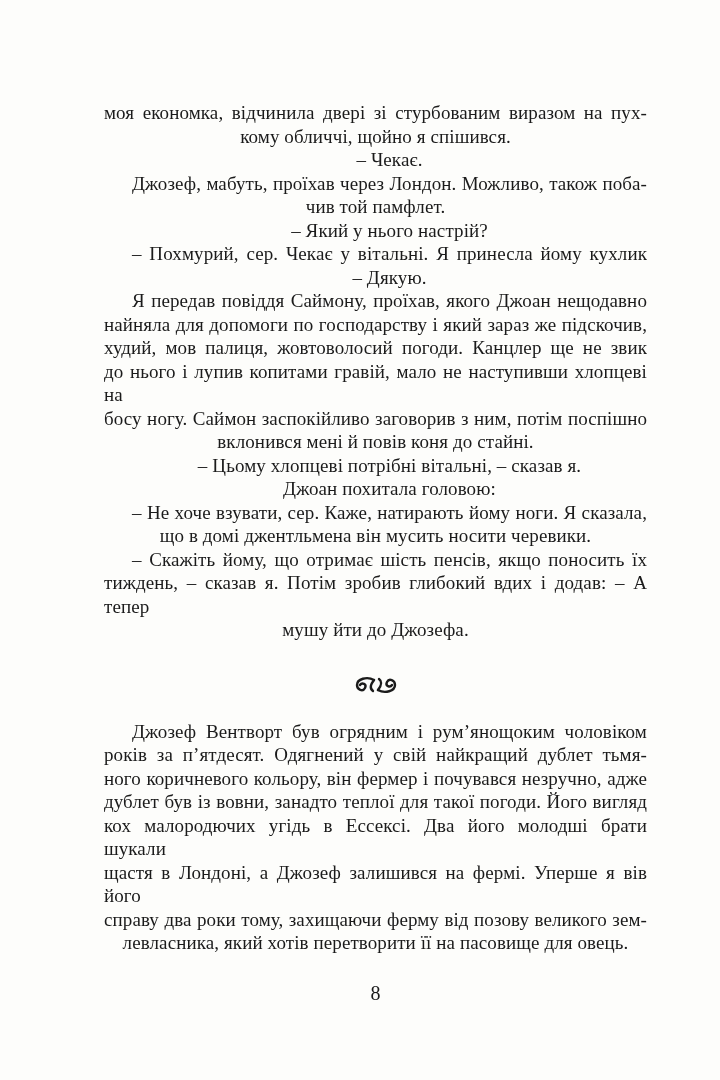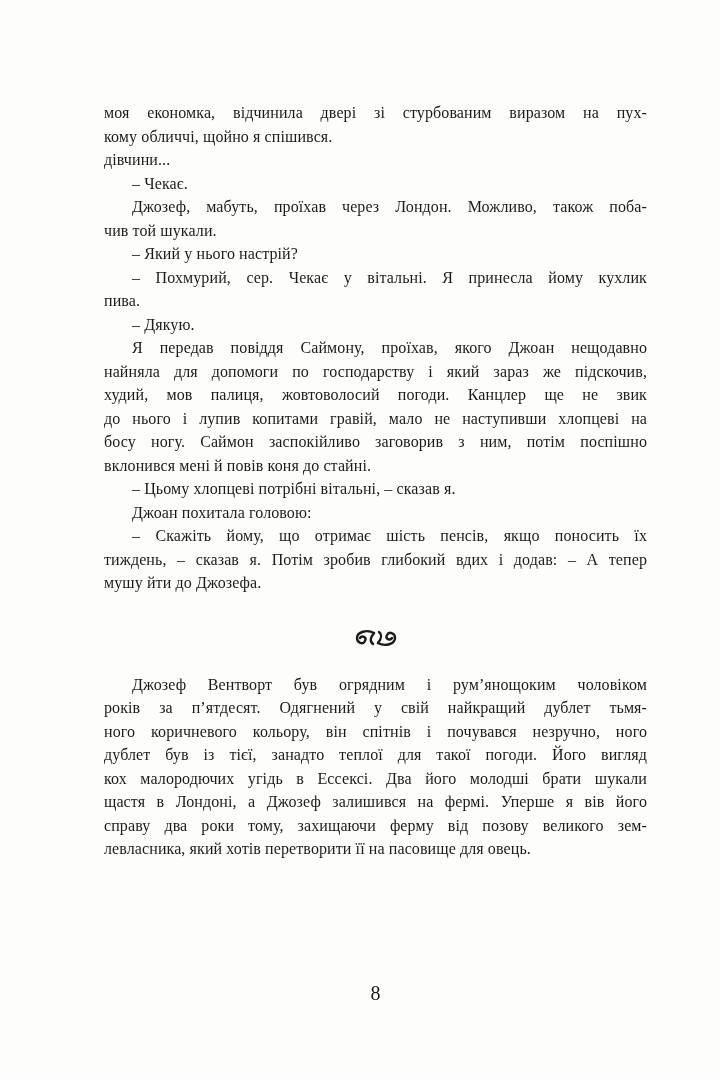--- a/index.html
+++ b/index.html
@@ -15,29 +15,29 @@
     color: #1b1b1b;
     overflow: hidden;
   }
   .text-block {
     position: absolute;
     left: 104px; top: 101px;
     width: 543px;
   }
   .para { margin: 0; }
   .line {
-    font-size: 16px;
+    font-size: 19px;
     line-height: 23.5px;
     letter-spacing: 0.1px;
   }
   .line.fill {
     text-align: justify;
     text-align-last: justify;
   }
-  .line.last { text-align: left; }
+  .line.last { text-align: center; }
   .line.indent { text-indent: 28px; }
   .divider {
     height: 20px;
     margin: 33px 0 25px 0;
     text-align: center;
   }
   .divider svg { display: inline-block; vertical-align: top; }
   .page-number {
     position: absolute;
     left: 104px; top: 982px;
@@ -51,52 +51,54 @@
 <body>
 
 <div class="page">
   <div class="text-block">
     <div class="section" id="section-0">
         <div class="para">
           <div class="line fill">моя економка, відчинила двері зі стурбованим виразом на пух-</div>
           <div class="line last">кому обличчі, щойно я спішився.</div>
         </div>
         <div class="para">
-          <div class="line last">дівчини...</div>
         </div>
         <div class="para">
           <div class="line last indent">– Чекає.</div>
         </div>
         <div class="para">
           <div class="line fill indent">Джозеф, мабуть, проїхав через Лондон. Можливо, також поба-</div>
-          <div class="line last">чив той шукали.</div>
+          <div class="line last">чив той памфлет.</div>
         </div>
         <div class="para">
           <div class="line last indent">– Який у нього настрій?</div>
         </div>
         <div class="para">
           <div class="line fill indent">– Похмурий, сер. Чекає у вітальні. Я принесла йому кухлик</div>
-          <div class="line last">пива.</div>
         </div>
         <div class="para">
           <div class="line last indent">– Дякую.</div>
         </div>
         <div class="para">
           <div class="line fill indent">Я передав повіддя Саймону, проїхав, якого Джоан нещодавно</div>
           <div class="line fill">найняла для допомоги по господарству і який зараз же підскочив,</div>
           <div class="line fill">худий, мов палиця, жовтоволосий погоди. Канцлер ще не звик</div>
           <div class="line fill">до нього і лупив копитами гравій, мало не наступивши хлопцеві на</div>
           <div class="line fill">босу ногу. Саймон заспокійливо заговорив з ним, потім поспішно</div>
           <div class="line last">вклонився мені й повів коня до стайні.</div>
         </div>
         <div class="para">
           <div class="line last indent">– Цьому хлопцеві потрібні вітальні, – сказав я.</div>
         </div>
         <div class="para">
           <div class="line last indent">Джоан похитала головою:</div>
+        </div>
+        <div class="para">
+          <div class="line fill indent">– Не хоче взувати, сер. Каже, натирають йому ноги. Я сказала,</div>
+          <div class="line last">що в домі джентльмена він мусить носити черевики.</div>
         </div>
         <div class="para">
           <div class="line fill indent">– Скажіть йому, що отримає шість пенсів, якщо поносить їх</div>
           <div class="line fill">тиждень, – сказав я. Потім зробив глибокий вдих і додав: – А тепер</div>
           <div class="line last">мушу йти до Джозефа.</div>
         </div>
       </div>
     <div class="divider">
       <svg width="44" height="20" viewBox="0 0 44 20">
         <g fill="none" stroke="#1b1b1b" stroke-width="2.4" stroke-linecap="round">
@@ -104,22 +106,22 @@
           <path d="M20 5 C17 9, 15 13, 19 16"></path>
           <path d="M24 15 C31 19, 41 16, 41 10 C41 5, 35 3, 33 7 C31 11, 36 13, 38 10"></path>
           <path d="M24 15 C27 11, 29 7, 25 4"></path>
         </g>
       </svg>
     </div>
     <div class="section" id="section-1">
         <div class="para">
           <div class="line fill indent">Джозеф Вентворт був огрядним і рум’янощоким чоловіком</div>
           <div class="line fill">років за п’ятдесят. Одягнений у свій найкращий дублет тьмя-</div>
-          <div class="line fill">ного коричневого кольору, він спітнів і почувався незручно, ного</div>
-          <div class="line fill">дублет був із тієї, занадто теплої для такої погоди. Його вигляд</div>
+          <div class="line fill">ного коричневого кольору, він фермер і почувався незручно, адже</div>
+          <div class="line fill">дублет був із вовни, занадто теплої для такої погоди. Його вигляд</div>
           <div class="line fill">кох малородючих угідь в Ессексі. Два його молодші брати шукали</div>
           <div class="line fill">щастя в Лондоні, а Джозеф залишився на фермі. Уперше я вів його</div>
           <div class="line fill">справу два роки тому, захищаючи ферму від позову великого зем-</div>
           <div class="line last">левласника, який хотів перетворити її на пасовище для овець.</div>
         </div>
       </div>
   </div>
   <div class="page-number">8</div>
 </div>
 

